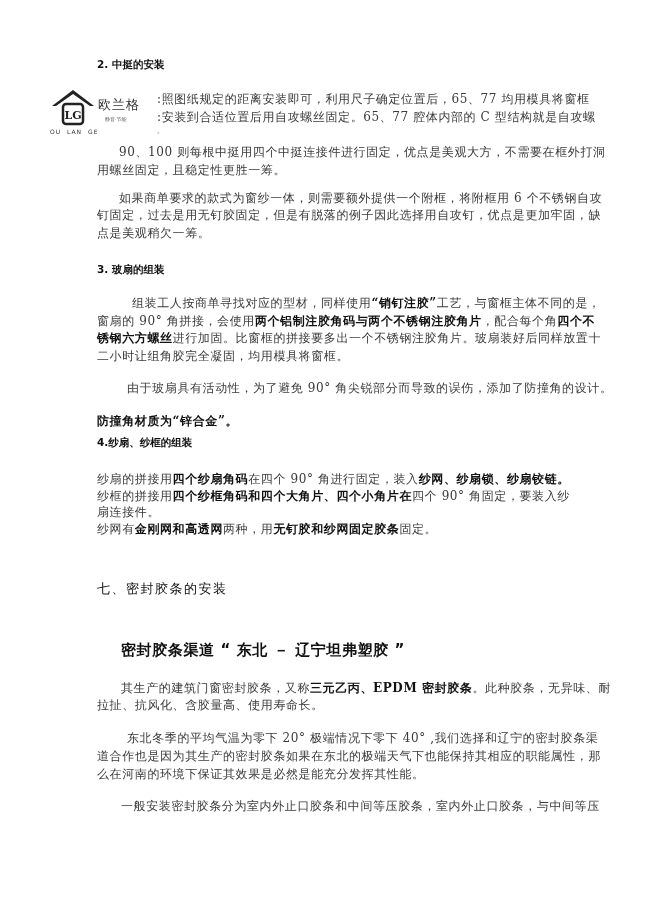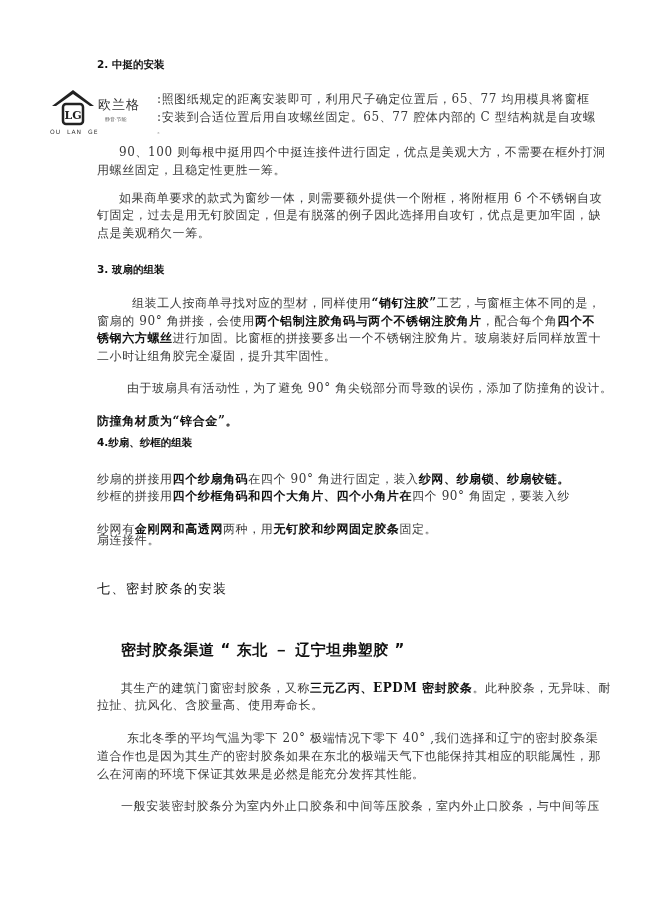--- a/index.html
+++ b/index.html
@@ -45,34 +45,34 @@
 
 <div class="line" style="left:132px; top:296px;">
   <span>组装工人按商单寻找对应的型材，同样使用</span><span class="b">“销钉注胶”</span><span>工艺，与窗框主体不同的是，</span>
 </div>
 <div class="line" style="top:314px;">
   <span>窗扇的 90° 角拼接，会使用</span><span class="b">两个铝制注胶角码与两个不锈钢注胶角片</span><span>，配合每个角</span><span class="b">四个不</span>
 </div>
 <div class="line" style="top:331px;">
   <span class="b">锈钢六方螺丝</span><span>进行加固。比窗框的拼接要多出一个不锈钢注胶角片。玻扇装好后同样放置十</span>
 </div>
-<div class="line" style="top:349px;">二小时让组角胶完全凝固，提升其牢固性。</div>
+<div class="line" style="top:349px;">二小时让组角胶完全凝固，均用模具将窗框。</div>
 
 <div class="line" style="left:127px; top:381px;">由于玻扇具有活动性，为了避免 90° 角尖锐部分而导致的误伤，添加了防撞角的设计。</div>
 <div class="line b" style="top:414px;">防撞角材质为“锌合金”。</div>
 
 <div class="h-sub" style="left:97px; top:436px;">4.纱扇、纱框的组装</div>
 
 <div class="line" style="top:472px;">
   <span>纱扇的拼接用</span><span class="b">四个纱扇角码</span><span>在四个 90° 角进行固定，装入</span><span class="b">纱网、纱扇锁、纱扇铰链。</span>
 </div>
 <div class="line" style="top:489px;">
   <span>纱框的拼接用</span><span class="b">四个纱框角码和四个大角片、四个小角片在</span><span>四个 90° 角固定，要装入纱</span>
 </div>
-<div class="line" style="top:533px;">扇连接件。</div>
+<div class="line" style="top:505px;">扇连接件。</div>
 <div class="line" style="top:522px;">
   <span>纱网有</span><span class="b">金刚网和高透网</span><span>两种，用</span><span class="b">无钉胶和纱网固定胶条</span><span>固定。</span>
 </div>
 
 <div class="h-main">七、密封胶条的安装</div>
 
 <div class="line b" style="left:121px; top:643px; font-family:'DejaVu Sans', sans-serif; font-size:15px;">密封胶条渠道 “ 东北 － 辽宁坦弗塑胶 ”</div>
 
 <div class="line" style="left:121px; top:681px;">
   <span>其生产的建筑门窗密封胶条，又称</span><span class="b">三元乙丙、EPDM 密封胶条</span><span>。此种胶条，无异味、耐</span>

